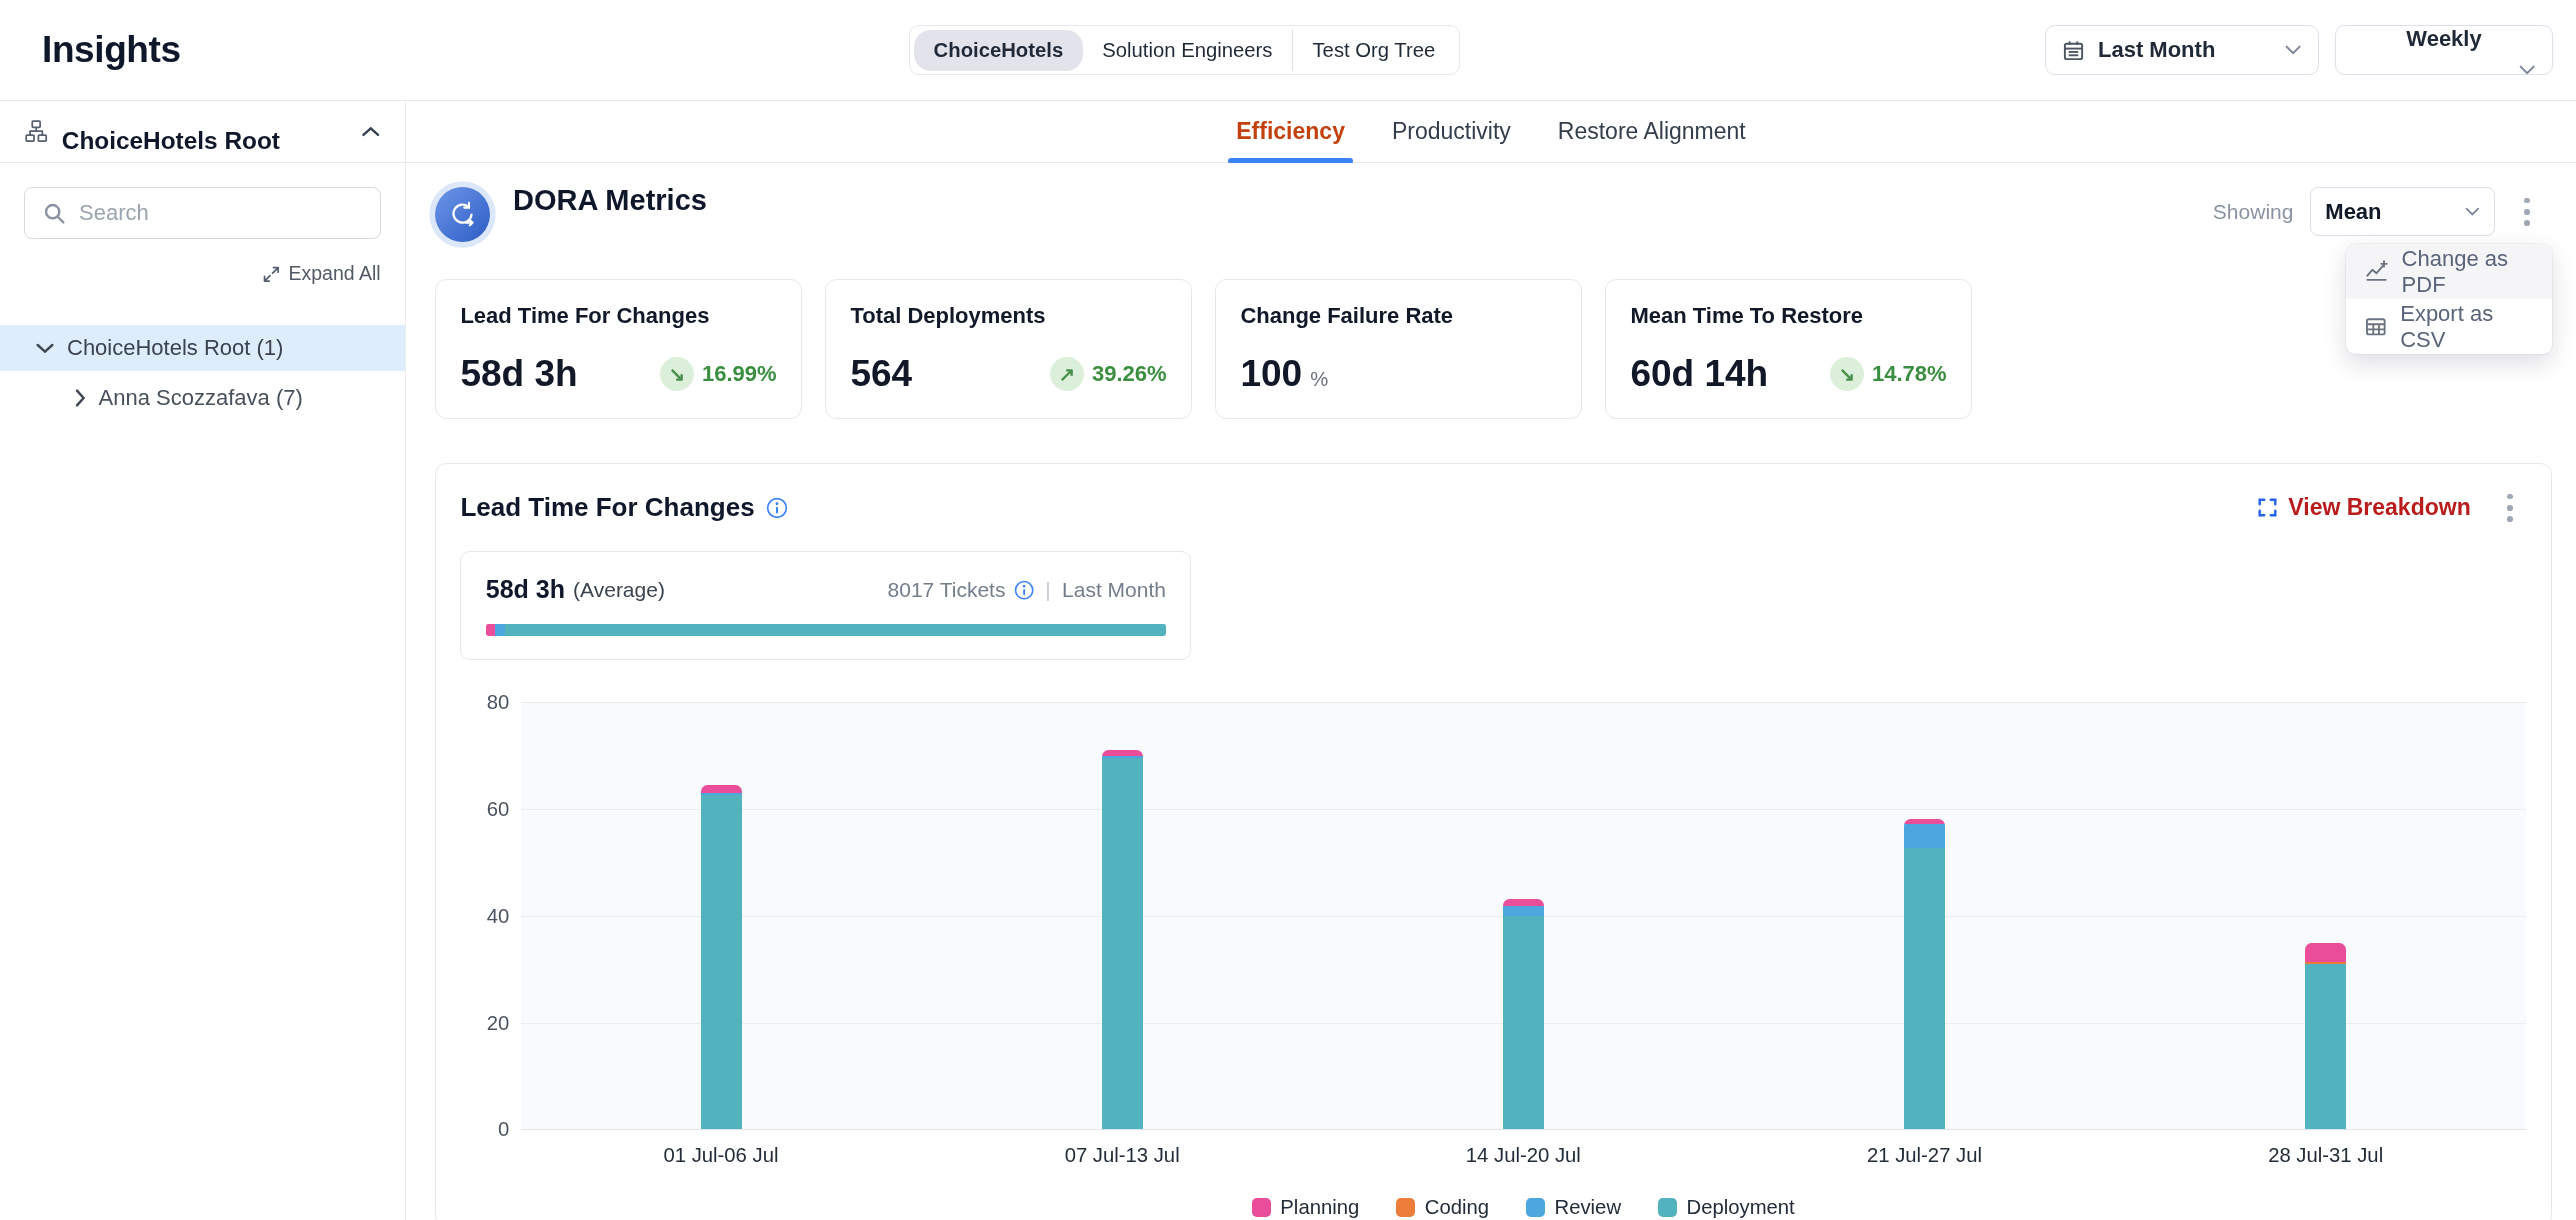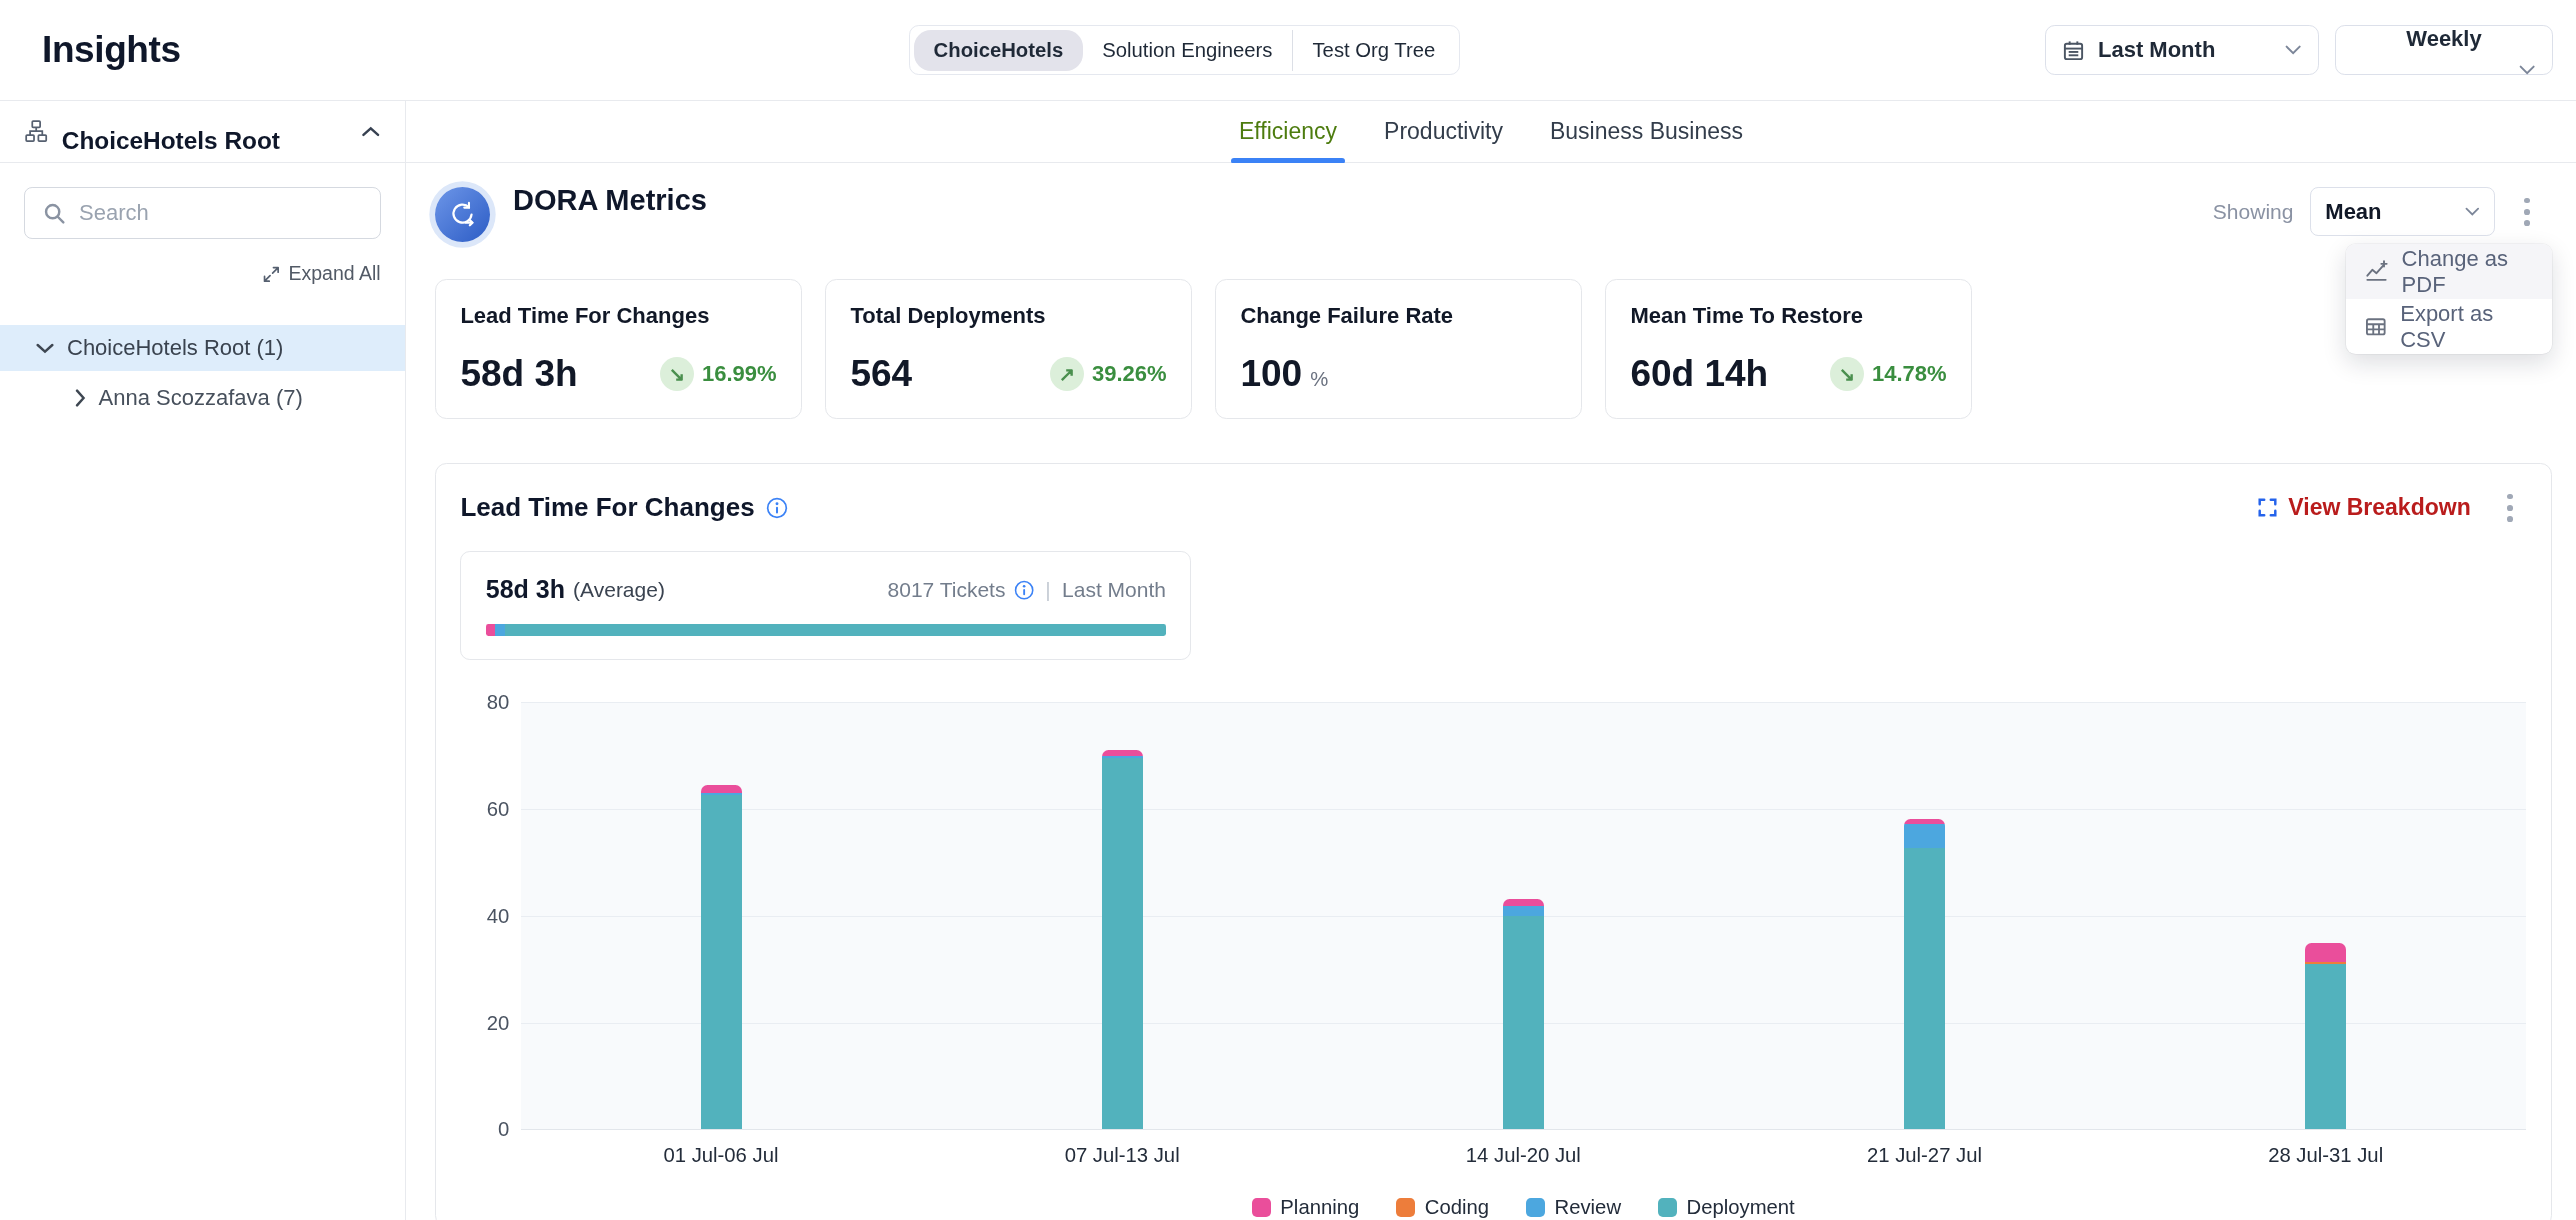--- a/index.html
+++ b/index.html
@@ -46,21 +46,21 @@
   .tree-row { height:46px; display:flex; align-items:center; gap:13px; padding-left:36px;
     font-size:22px; color:#3A434F; cursor:default;margin-top:40px; }
   .tree-row.selected { background:#DEEDFB; }
   .tree-row.child { padding-left:75px; color:#47505C; margin-top:3.3px; }
 
   
   .main-tabs { height:62px; border-bottom:0.8px solid #E8EAEE; display:flex;
     justify-content:center; align-items:center; gap:47px; flex:none; background:#fff; }
   .main-tab { font-size:23px; color:#333D4B; height:100%; display:flex; align-items:center;
     position:relative; cursor:default; }
-  .main-tab.active { font-weight:400; color:#4d7c0f; }
+  .main-tab.active { font-weight:700; color:#c2410c; }
   .main-tab.active::after { content:""; position:absolute; left:-8.1px; right:-8.1px;
     bottom:-1.6px; height:5.7px; background:#3B82F6; border-radius:4.1px; }
 
   
   .content { flex:1; position:relative; padding:19.5px 24.4px 0 29px; background:#fff; }
 
   .dora-header { display:flex; align-items:flex-start; gap:23px; }
   .dora-icon { width:55px; height:55px; border-radius:50%; flex:none; margin-top:4.9px;
     background:linear-gradient(135deg,#6D96E8,#2C5CC5);
     box-shadow:0 0 0 5.7px #DCE7F9; display:flex; align-items:center; justify-content:center; }
@@ -233,21 +233,21 @@
         </span>
         <span>Anna Scozzafava (7)</span>
       </div>
     </div>
   </div>
 
   <div class="main">
     <div class="main-tabs">
         <div class="main-tab active">Efficiency</div>
         <div class="main-tab">Productivity</div>
-        <div class="main-tab">Business Business</div>
+        <div class="main-tab">Restore Alignment</div>
       </div>
 
     <div class="content">
 
       <div class="dora-header">
         <div class="dora-icon">
           <svg width="31" height="31" viewBox="0 0 36 36" fill="none" stroke="#FFFFFF" stroke-width="2.6" stroke-linecap="round">
             <path d="M25.5 9.5 A10.5 10.5 0 1 0 28.5 18"></path>
             <path d="M25.5 4.5 L25.5 10 L20 10" stroke-width="2.4"></path>
             <path d="M22 27.5 H29"></path>

